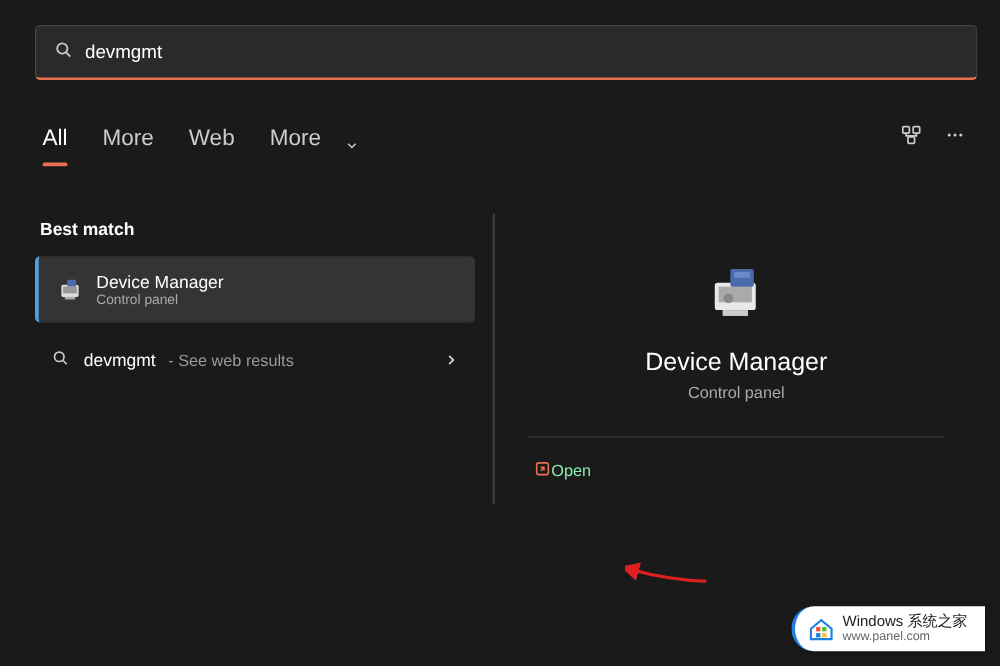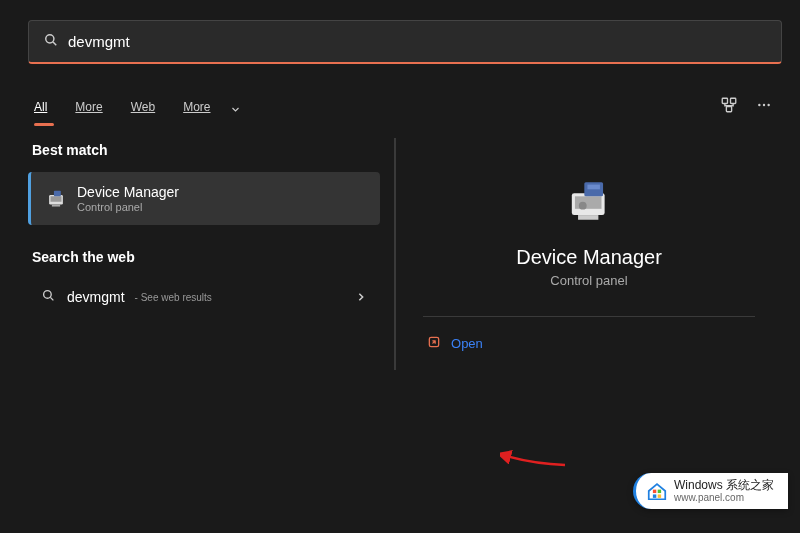--- a/index.html
+++ b/index.html
@@ -44,25 +44,24 @@
     }
     .tabs {
       display: flex;
       align-items: center;
       margin-top: 30px;
       padding: 0 2px;
       gap: 0;
     }
     .tab {
       color: #ccc;
-      font-size: 12px;
+      font-size: 18px;
       padding: 6px 14px;
       cursor: pointer;
       position: relative;
-      text-decoration: underline;
     }
     .tab:first-child {
       padding-left: 4px;
     }
     .tab.active {
       color: #fff;
       font-weight: 500;
     }
     .tab.active::after {
       content: "";
@@ -85,21 +84,21 @@
       align-items: center;
       gap: 18px;
       padding-right: 8px;
     }
     .tabs-right .ico {
       color: #ccc;
       font-size: 16px;
     }
     .body-split {
       display: flex;
-      margin-top: 18px;
+      margin-top: 44px;
       gap: 14px;
     }
     .left {
       width: 352px;
     }
     .right {
       flex: 1;
       border-left: 2px solid #3a3a3a;
       padding-left: 0;
       display: flex;
@@ -150,21 +149,21 @@
       color: #ccc;
       font-size: 13px;
       margin-right: 2px;
     }
     .web-item .query {
       color: #fff;
       font-size: 14px;
     }
     .web-item .web-sub {
       color: #999;
-      font-size: 10px;
+      font-size: 13px;
     }
     .web-item .chev {
       margin-left: auto;
       color: #ccc;
       font-size: 14px;
     }
     .right .big-icon {
       width: 50px;
       height: 50px;
       margin-bottom: 20px;
@@ -182,38 +181,38 @@
     .right .divider {
       width: 86%;
       height: 1px;
       background: #3a3a3a;
       margin-top: 28px;
     }
     .right .open-row {
       width: 86%;
       display: flex;
       align-items: center;
-      gap: 10px;
+      gap: 0;
       padding: 18px 4px;
-      color: #3b82f6;
+      color: #86efac;
       font-size: 13px;
     }
     .right .open-row .oico {
       color: #e87050;
       font-size: 14px;
     }
     .arrow {
       position: absolute;
       left: 500px;
       top: 440px;
       pointer-events: none;
     }
     .watermark {
       position: absolute;
-      bottom: 24px;
+      bottom: 12px;
       right: 12px;
       background: #fff;
       border-radius: 20px 0 0 20px;
       padding: 6px 14px 6px 10px;
       display: flex;
       align-items: center;
       gap: 6px;
       border-left: 3px solid #2080e0;
       box-shadow: 0 2px 6px rgba(0,0,0,0.3);
     }
@@ -295,21 +294,20 @@
               <rect x="13" y="4" width="10" height="8" rx="1" fill="#4a6aaa"></rect>
               <rect x="10" y="24" width="12" height="3" fill="#aaa"></rect>
             </svg>
         </div>
         <div class="r-text">
           <div class="title">Device Manager</div>
           <div class="sub">Control panel</div>
         </div>
       </div>
 
-      <div class="section-label m2">Search the web</div>
       <div class="web-item">
         <span class="w-icon">
           <svg width="13" height="13" viewBox="0 0 24 24" fill="none" stroke="currentColor" stroke-width="2.5">
               <circle cx="10" cy="10" r="7"></circle>
               <line x1="21" y1="21" x2="15.5" y2="15.5"></line>
             </svg>
         </span>
         <span class="query">devmgmt</span>
         <span class="web-sub"> - See web results</span>
         <span class="chev">

